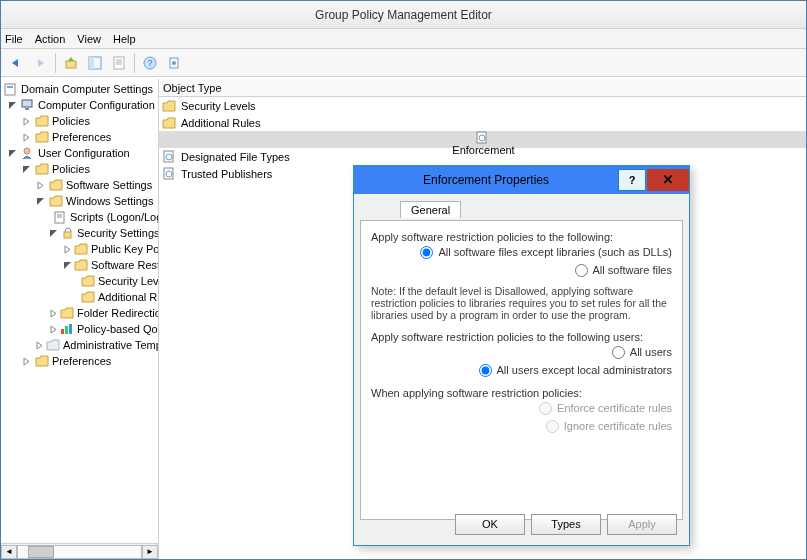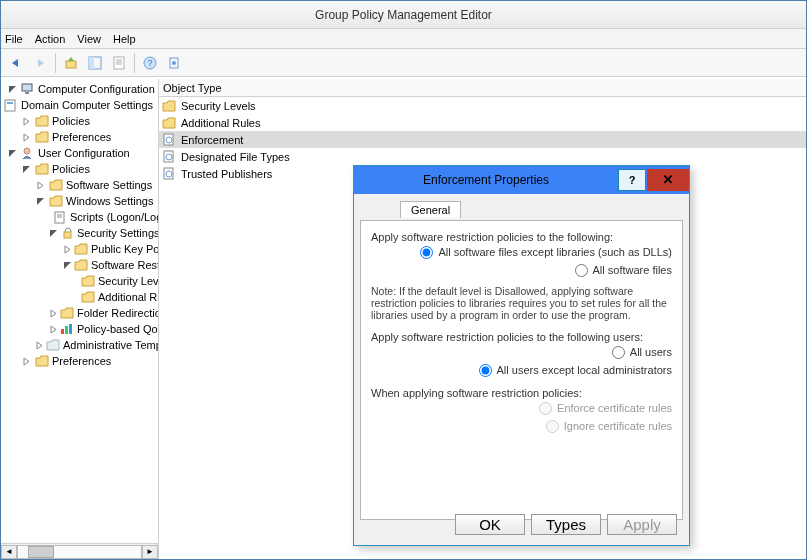--- a/index.html
+++ b/index.html
@@ -17,38 +17,38 @@
   .node { display:flex; align-items:center; height:16px; line-height:16px; }
   .twisty { width:11px; height:11px; margin-right:2px; display:inline-flex; align-items:center; justify-content:center; }
   .ic { width:15px; height:14px; margin-right:3px; display:inline-flex; align-items:center; justify-content:center; }
   .hscroll { position:absolute; bottom:0; left:0; right:0; height:16px; border-top:1px solid #d0d0d0; background:#f0f0f0; display:flex; align-items:center; }
   .hscroll .btn { width:16px; height:14px; border:1px solid #bbb; background:#eee; display:flex; align-items:center; justify-content:center; font-size:8px; }
   .hscroll .track { flex:1; height:14px; border:1px solid #bbb; background:#fafafa; position:relative; margin:0 0; }
   .hscroll .thumb { position:absolute; left:10px; width:26px; top:0; bottom:0; background:#cfcfcf; border:1px solid #aaa; }
   .list-pane { flex:1; padding: 0; }
   .list-header { height:18px; border-bottom:1px solid #d0d0d0; background:#fafafa; padding-left:4px; display:flex; align-items:center; font-size:11px; }
   .list-item { height:17px; display:flex; align-items:center; padding-left:2px; }
-  .list-item.selected { background:#dcdcdc; }
+  .list-item.selected { background:#dcdcdc;flex-direction:column; }
   .li-ic { width:16px; height:15px; margin-right:4px; display:flex; align-items:center; justify-content:center; }
   
   .dialog { position:absolute; left:352px; top:164px; width:337px; height:381px; background:#fff; border:1px solid #2b93c4; box-shadow: 4px 4px 8px rgba(0,0,0,0.2); }
   .dlg-title { height:28px; background:#3b82f6; display:flex; align-items:center; justify-content:center; color:#000; position:relative; }
   .dlg-title span.t { flex:1; text-align:center; font-size:12px; }
   .dlg-help { width:28px; height:22px; border:1px solid #1886b4; background:#e8f4fb; text-align:center; line-height:20px; font-weight:bold; margin-right:1px; }
   .dlg-close { width:42px; height:22px; background:#c0392b; color:#000; text-align:center; line-height:22px; font-weight:bold; font-size:13px; }
   .dlg-body { position:absolute; top:28px; bottom:0; left:0; right:0; background:#f0f0f0; padding:6px; }
   .tabstrip { height:20px;padding-left:40px; }
   .tab { display:inline-block; border:1px solid #b5b5b5; border-bottom:none; background:#fff; padding:2px 10px; font-size:11px; position:relative; top:1px; }
   .tabpanel { border:1px solid #b5b5b5; background:#fff; padding:10px 10px 6px 10px; height: 300px; font-size:11px; color:#333; }
   .rad { display:flex; align-items:center; height:18px; margin-left:14px; gap:5px;justify-content:flex-end; }
   .rad input { margin:0; }
   .note { margin:6px 0 10px 0; font-size:10.5px; color:#444; }
   .sec { margin-bottom:8px; }
   .dlg-btns { position:absolute; right:12px; bottom:10px; display:flex; gap:6px; }
-  .btn { width:70px; height:21px; border:1px solid #999; background:linear-gradient(#fefefe,#e7e7e7); font-size:15px; text-align:center; line-height:19px; }
+  .btn { width:70px; height:21px; border:1px solid #999; background:linear-gradient(#fefefe,#e7e7e7); font-size:11px; text-align:center; line-height:19px; }
   .btn.disabled { color:#9a9a9a; }
   .disabled-text { color:#9a9a9a; }
   svg { display:block; }
 </style>
 </head>
 <body>
 
 <div class="window">
   <div class="titlebar"><span>Group Policy Management Editor</span></div>
   <div class="menubar">
@@ -100,43 +100,43 @@
         <svg width="14" height="14">
           <rect x="3" y="2" width="8" height="10" fill="none" stroke="#6aa0d8"></rect>
           <circle cx="7" cy="7" r="2" fill="#6aa0d8"></circle>
         </svg>
       </div>
   </div>
 
   <div class="body">
     <div class="tree-pane">
       <div class="tree">
+        <div class="node" style="padding-left:0px">
+            <span class="ic">
+              <svg width="14" height="13">
+                <rect x="1" y="1" width="10" height="11" fill="#fff" stroke="#888"></rect>
+                <rect x="3" y="3" width="6" height="2" fill="#6fa8dc"></rect>
+              </svg>
+            </span>
+            <span>Domain Computer Settings</span>
+          </div>
+
         <div class="node" style="padding-left:4px">
             <span class="twisty">
               <svg width="9" height="9">
                 <path d="M1 1 L8 1 L1 8 Z" fill="#595959"></path>
               </svg>
             </span>
             <span class="ic">
               <svg width="14" height="12">
                 <rect x="1" y="1" width="10" height="7" fill="#cde" stroke="#557"></rect>
                 <rect x="4" y="9" width="4" height="2" fill="#888"></rect>
               </svg>
             </span>
             <span>Computer Configuration</span>
-          </div>
-
-        <div class="node" style="padding-left:0px">
-            <span class="ic">
-              <svg width="14" height="13">
-                <rect x="1" y="1" width="10" height="11" fill="#fff" stroke="#888"></rect>
-                <rect x="3" y="3" width="6" height="2" fill="#6fa8dc"></rect>
-              </svg>
-            </span>
-            <span>Domain Computer Settings</span>
           </div>
         <div class="node" style="padding-left:18px">
             <span class="twisty">
               <svg width="9" height="9">
                 <path d="M2 1 L7 4.5 L2 8 Z" fill="none" stroke="#888"></path>
               </svg>
             </span>
             <span class="ic">
               <svg width="14" height="12">
                 <path d="M1 3 L5 3 L6 1 L13 1 L13 11 L1 11 Z" fill="#f9dc8a" stroke="#caa23a"></path>

